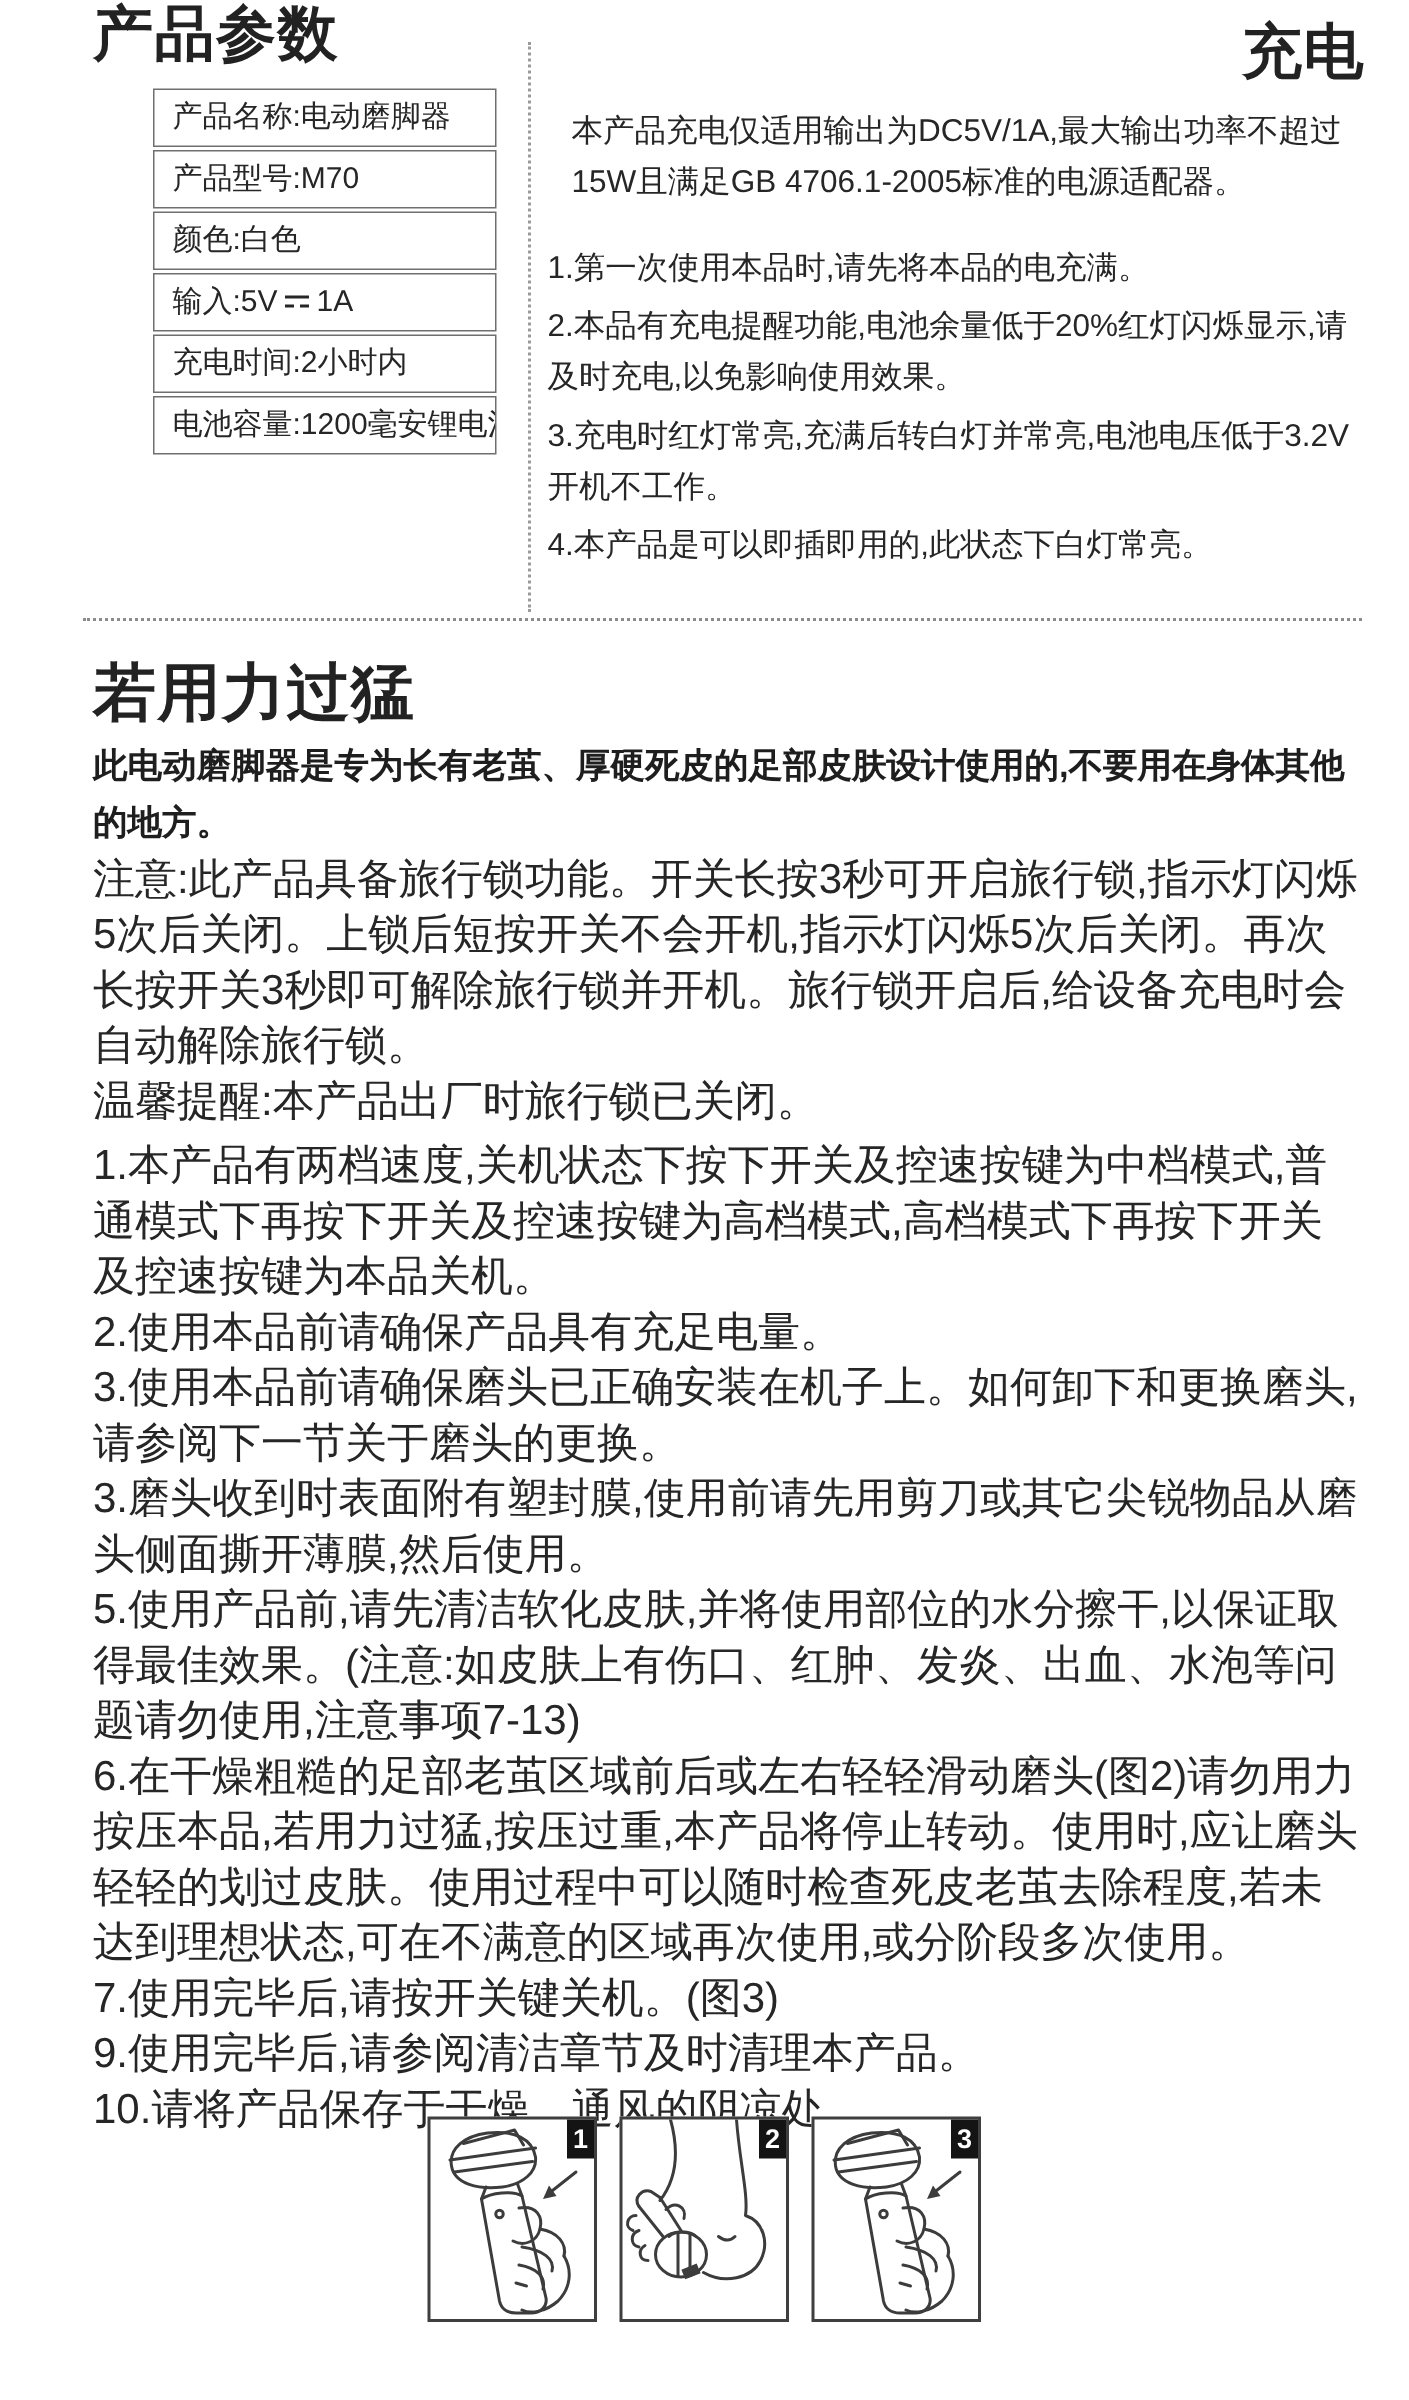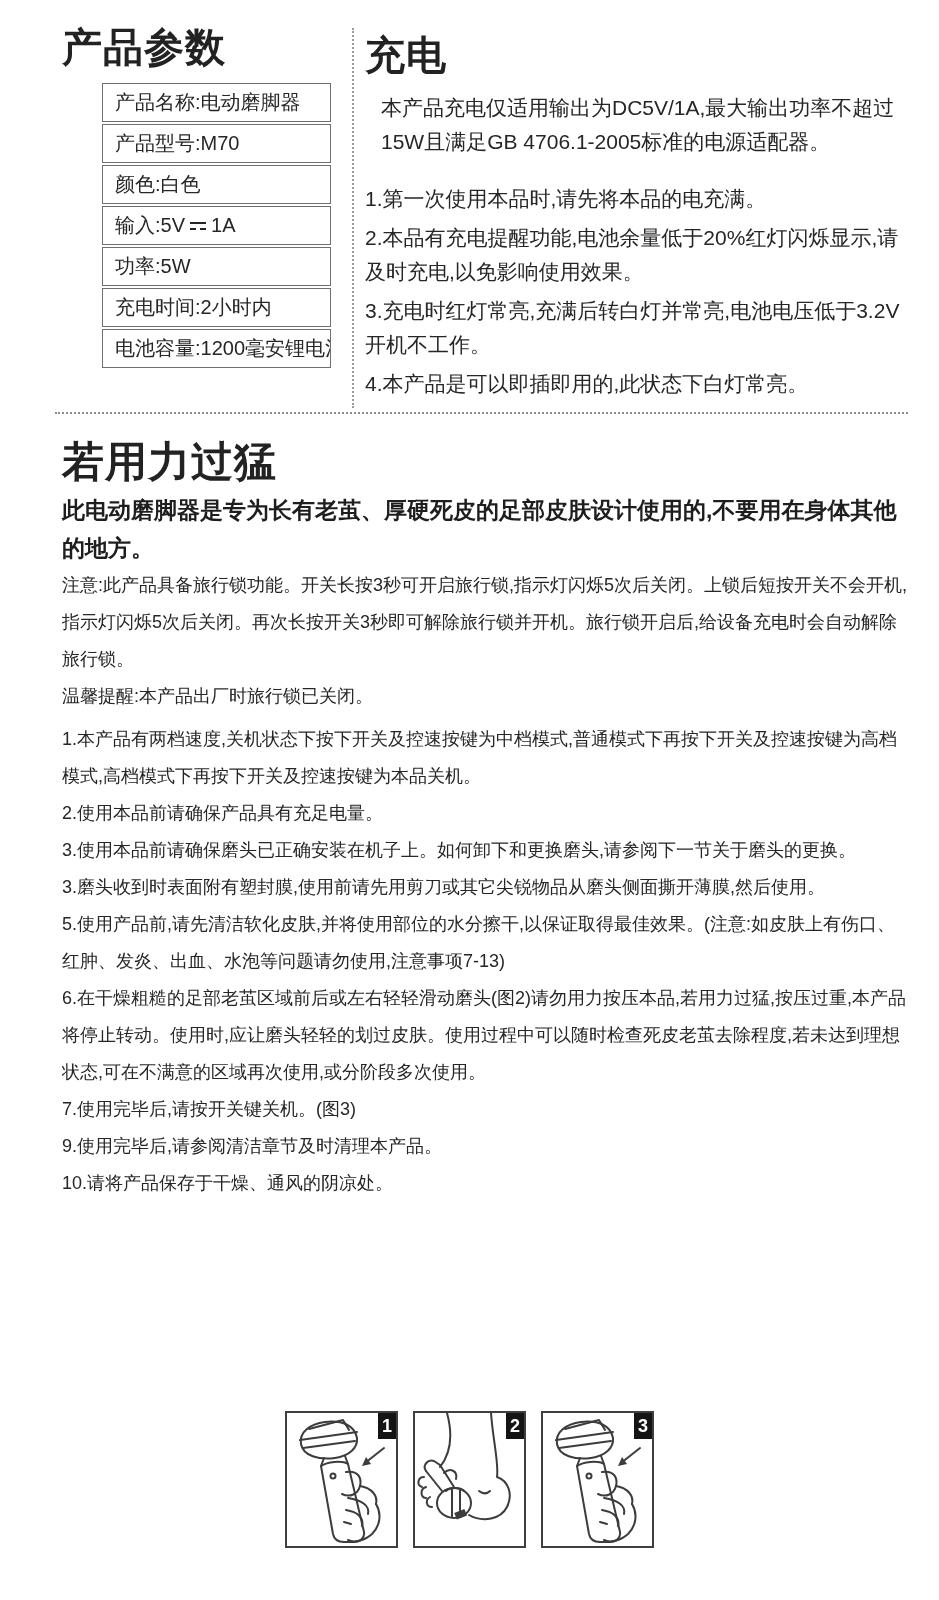--- a/index.html
+++ b/index.html
@@ -12,52 +12,52 @@
   }
   .page { position: relative; width: 939px; height: 1600px; background: #fff; }
 
   
   .top-section { position: relative; height: 414px; }
   .col-left { position: absolute; left: 62px; top: 0; width: 291px; }
   .section-title {
     margin: 0; font-size: 40px; line-height: 46px; font-weight: 700;
     letter-spacing: 1px; color: #222;
   }
-  .col-left .section-title { margin-top: 24px; }
+  .col-left .section-title { }
 
   .spec-table { margin-top: 13px; width: 269px; padding-left: 40px; }
   .spec-row {
     border: 1px solid #6f6f6f; background: #fff;
     height: 39px; line-height: 37px; padding-left: 12px;
     font-size: 20px; margin-bottom: 2px; white-space: nowrap; overflow: hidden;
   }
   .dc-symbol { display: inline-block; width: 16px; height: 11px; position: relative; margin: 0 5px; }
   .dc-symbol::before { content: ""; position: absolute; left: 0; right: 0; top: 1px; border-top: 2px solid #262626; }
   .dc-symbol::after  { content: ""; position: absolute; left: 0; right: 0; top: 7px; border-top: 2px dashed #262626; }
 
   .v-divider {
     position: absolute; left: 352px; top: 28px; height: 380px; width: 0;
     border-left: 2px dotted #9b9b9b;
   }
 
   .col-right { position: absolute; left: 365px; top: 0; width: 545px; }
-  .col-right .section-title { margin-top: 32px; }
+  .col-right .section-title { margin-top: 12px; text-align: right; }
   .charging-intro { margin: 13px 0 23px 16px; font-size: 21px; line-height: 34px; }
   .charging-item { margin: 0 0 5px 0; font-size: 21px; line-height: 34px; }
 
   .h-divider {
     position: absolute; bottom: 0; left: 55px; right: 31px; height: 0;
     border-top: 2px dotted #8c8c8c;
   }
 
   
   .usage { padding: 0 30px 0 62px; }
   .usage .section-title { margin-top: 25px; font-size: 42px; }
   .intro-bold { margin: 6px 0 0 0; font-size: 23px; font-weight: 700; line-height: 38px; color: #1e1e1e; }
-  .usage p.body { margin: 0; font-size: 18px; line-height: 37px; }
+  .usage p.body { margin: 0; font-size: 28px; line-height: 37px; }
   .usage p.step-first { margin-top: 6px; }
 
   
   .figures {
     position: absolute; left: 0; right: 0; top: 1411px;
     display: flex; justify-content: center; gap: 15px;
   }
   .figure-box {
     position: relative; width: 113px; height: 137px;
     border: 2px solid #3f3f3f; background: #fff;
@@ -76,21 +76,20 @@
 
   <div class="top-section">
 
     <div class="col-left">
       <h1 class="section-title">产品参数</h1>
       <div class="spec-table">
         <div class="spec-row"><span>产品名称:电动磨脚器</span></div>
         <div class="spec-row"><span>产品型号:M70</span></div>
         <div class="spec-row"><span>颜色:白色</span></div>
         <div class="spec-row"><span>输入:5V</span><span class="dc-symbol"></span><span>1A</span></div>
-        <div class="spec-row"><span>功率:5W</span></div>
         <div class="spec-row"><span>充电时间:2小时内</span></div>
         <div class="spec-row"><span>电池容量:1200毫安锂电池</span></div>
       </div>
     </div>
 
     <div class="v-divider"></div>
 
     <div class="col-right">
       <h1 class="section-title">充电</h1>
       <p class="charging-intro">本产品充电仅适用输出为DC5V/1A,最大输出功率不超过15W且满足GB 4706.1-2005标准的电源适配器。</p>

